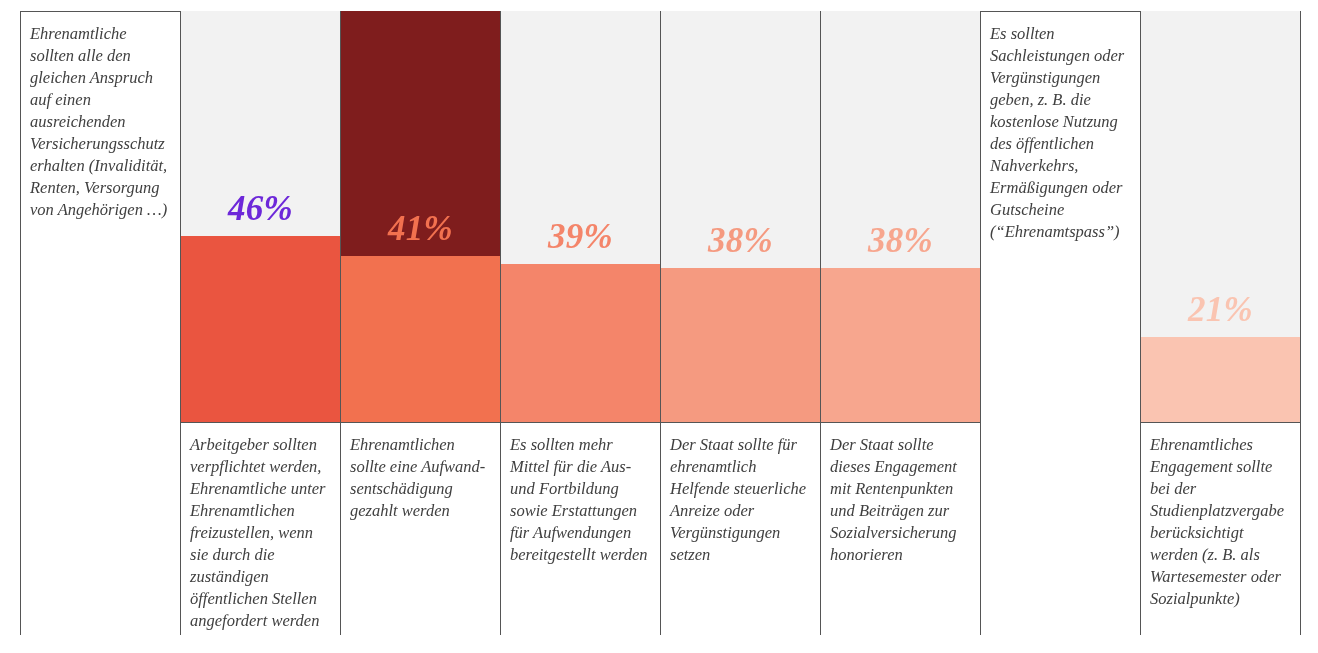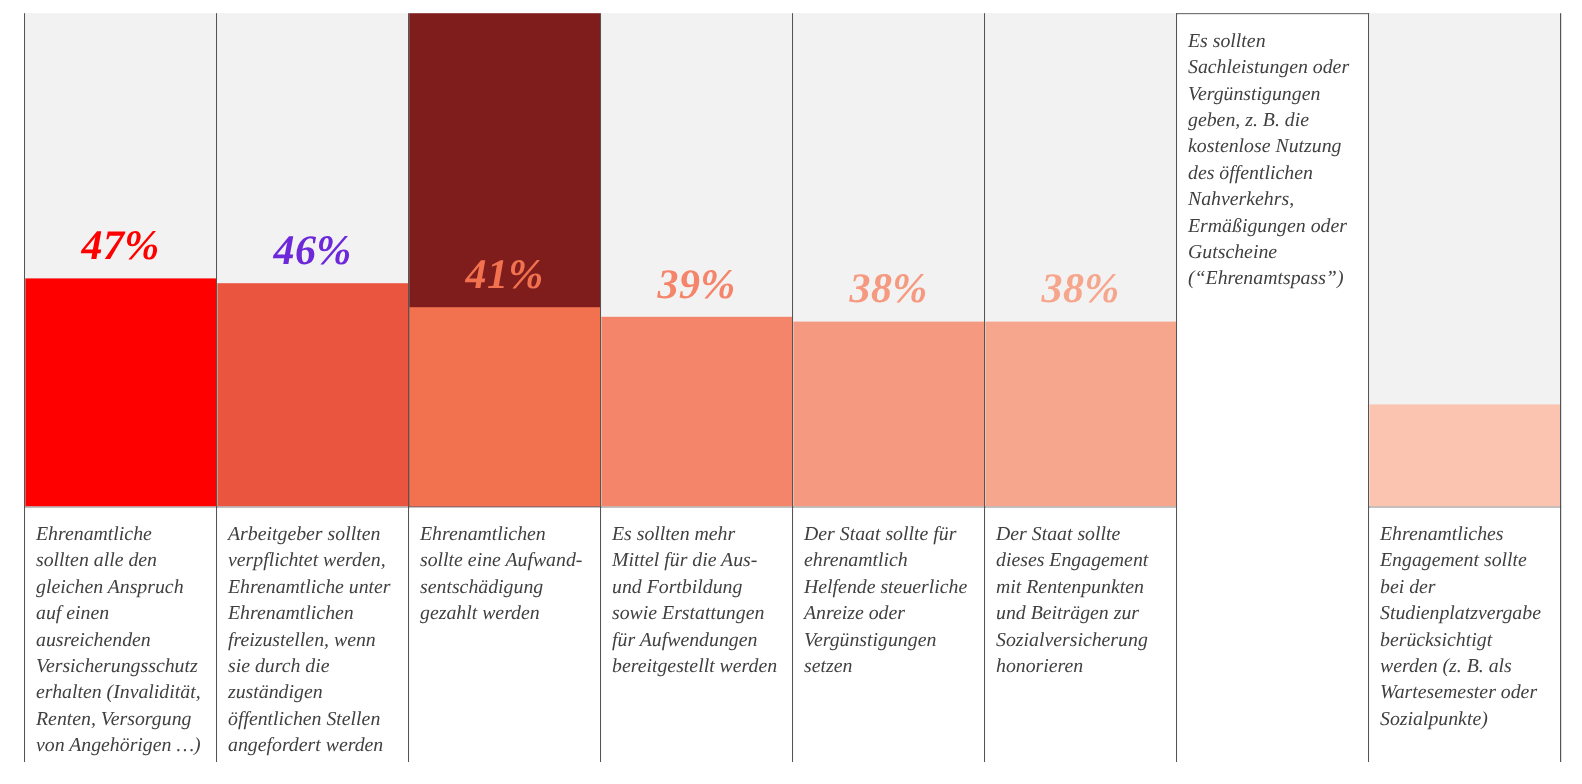--- a/index.html
+++ b/index.html
@@ -87,24 +87,20 @@
     background: #ffffff;
     white-space: pre-line;
   }
 </style>
 </head>
 <body>
 
 <div id="chart-root">
   <div class="columns">
       <div class="column">
-        <div class="plot-cell" style="background: rgb(242, 242, 242);">
-          <div class="bar" style="height: 190px; background: rgb(255, 0, 0);"></div>
-          <div class="value-label" style="color: rgb(255, 0, 0); bottom: 200px;">47%</div>
-        </div>
         <div class="axis-rule" style="background: rgb(85, 85, 85);"></div>
         <div class="label-cell">Ehrenamtliche sollten alle den gleichen Anspruch auf einen ausreichenden Versicherungsschutz erhalten (Invalidität, Renten, Versorgung von Angehörigen …)</div>
       </div>
       <div class="column">
         <div class="plot-cell" style="background: rgb(242, 242, 242);">
           <div class="bar" style="height: 186px; background: rgb(234, 85, 64);"></div>
           <div class="value-label" style="color: #6d28d9; bottom: 196px;">46%</div>
         </div>
         <div class="axis-rule" style="background: rgb(85, 85, 85);"></div>
         <div class="label-cell">Arbeitgeber sollten verpflichtet werden, Ehrenamtliche unter Ehrenamtlichen freizustellen, wenn sie durch die zuständigen öffentlichen Stellen angefordert werden</div>
@@ -141,18 +137,19 @@
         <div class="axis-rule" style="background: rgb(85, 85, 85);"></div>
         <div class="label-cell">Der Staat sollte dieses Engagement mit Rentenpunkten und Beiträgen zur Sozialversicherung honorieren</div>
       </div>
       <div class="column">
         <div class="axis-rule" style="background: rgb(85, 85, 85);"></div>
         <div class="label-cell">Es sollten Sachleistungen oder Vergünstigungen geben, z. B. die kostenlose Nutzung des öffentlichen Nahverkehrs, Ermäßigungen oder Gutscheine (“Ehrenamtspass”)</div>
       </div>
       <div class="column">
         <div class="plot-cell" style="background: rgb(242, 242, 242);">
           <div class="bar" style="height: 85px; background: rgb(250, 196, 177);"></div>
+          <div class="value-label" style="color: rgb(250, 196, 177); bottom: 95px;">21%</div>
         </div>
         <div class="axis-rule" style="background: rgb(85, 85, 85);"></div>
         <div class="label-cell">Ehrenamtliches Engagement sollte bei der Studienplatzvergabe berücksichtigt werden (z. B. als Wartesemester oder Sozialpunkte)</div>
       </div>
     </div>
 </div>
 
 </body></html>

